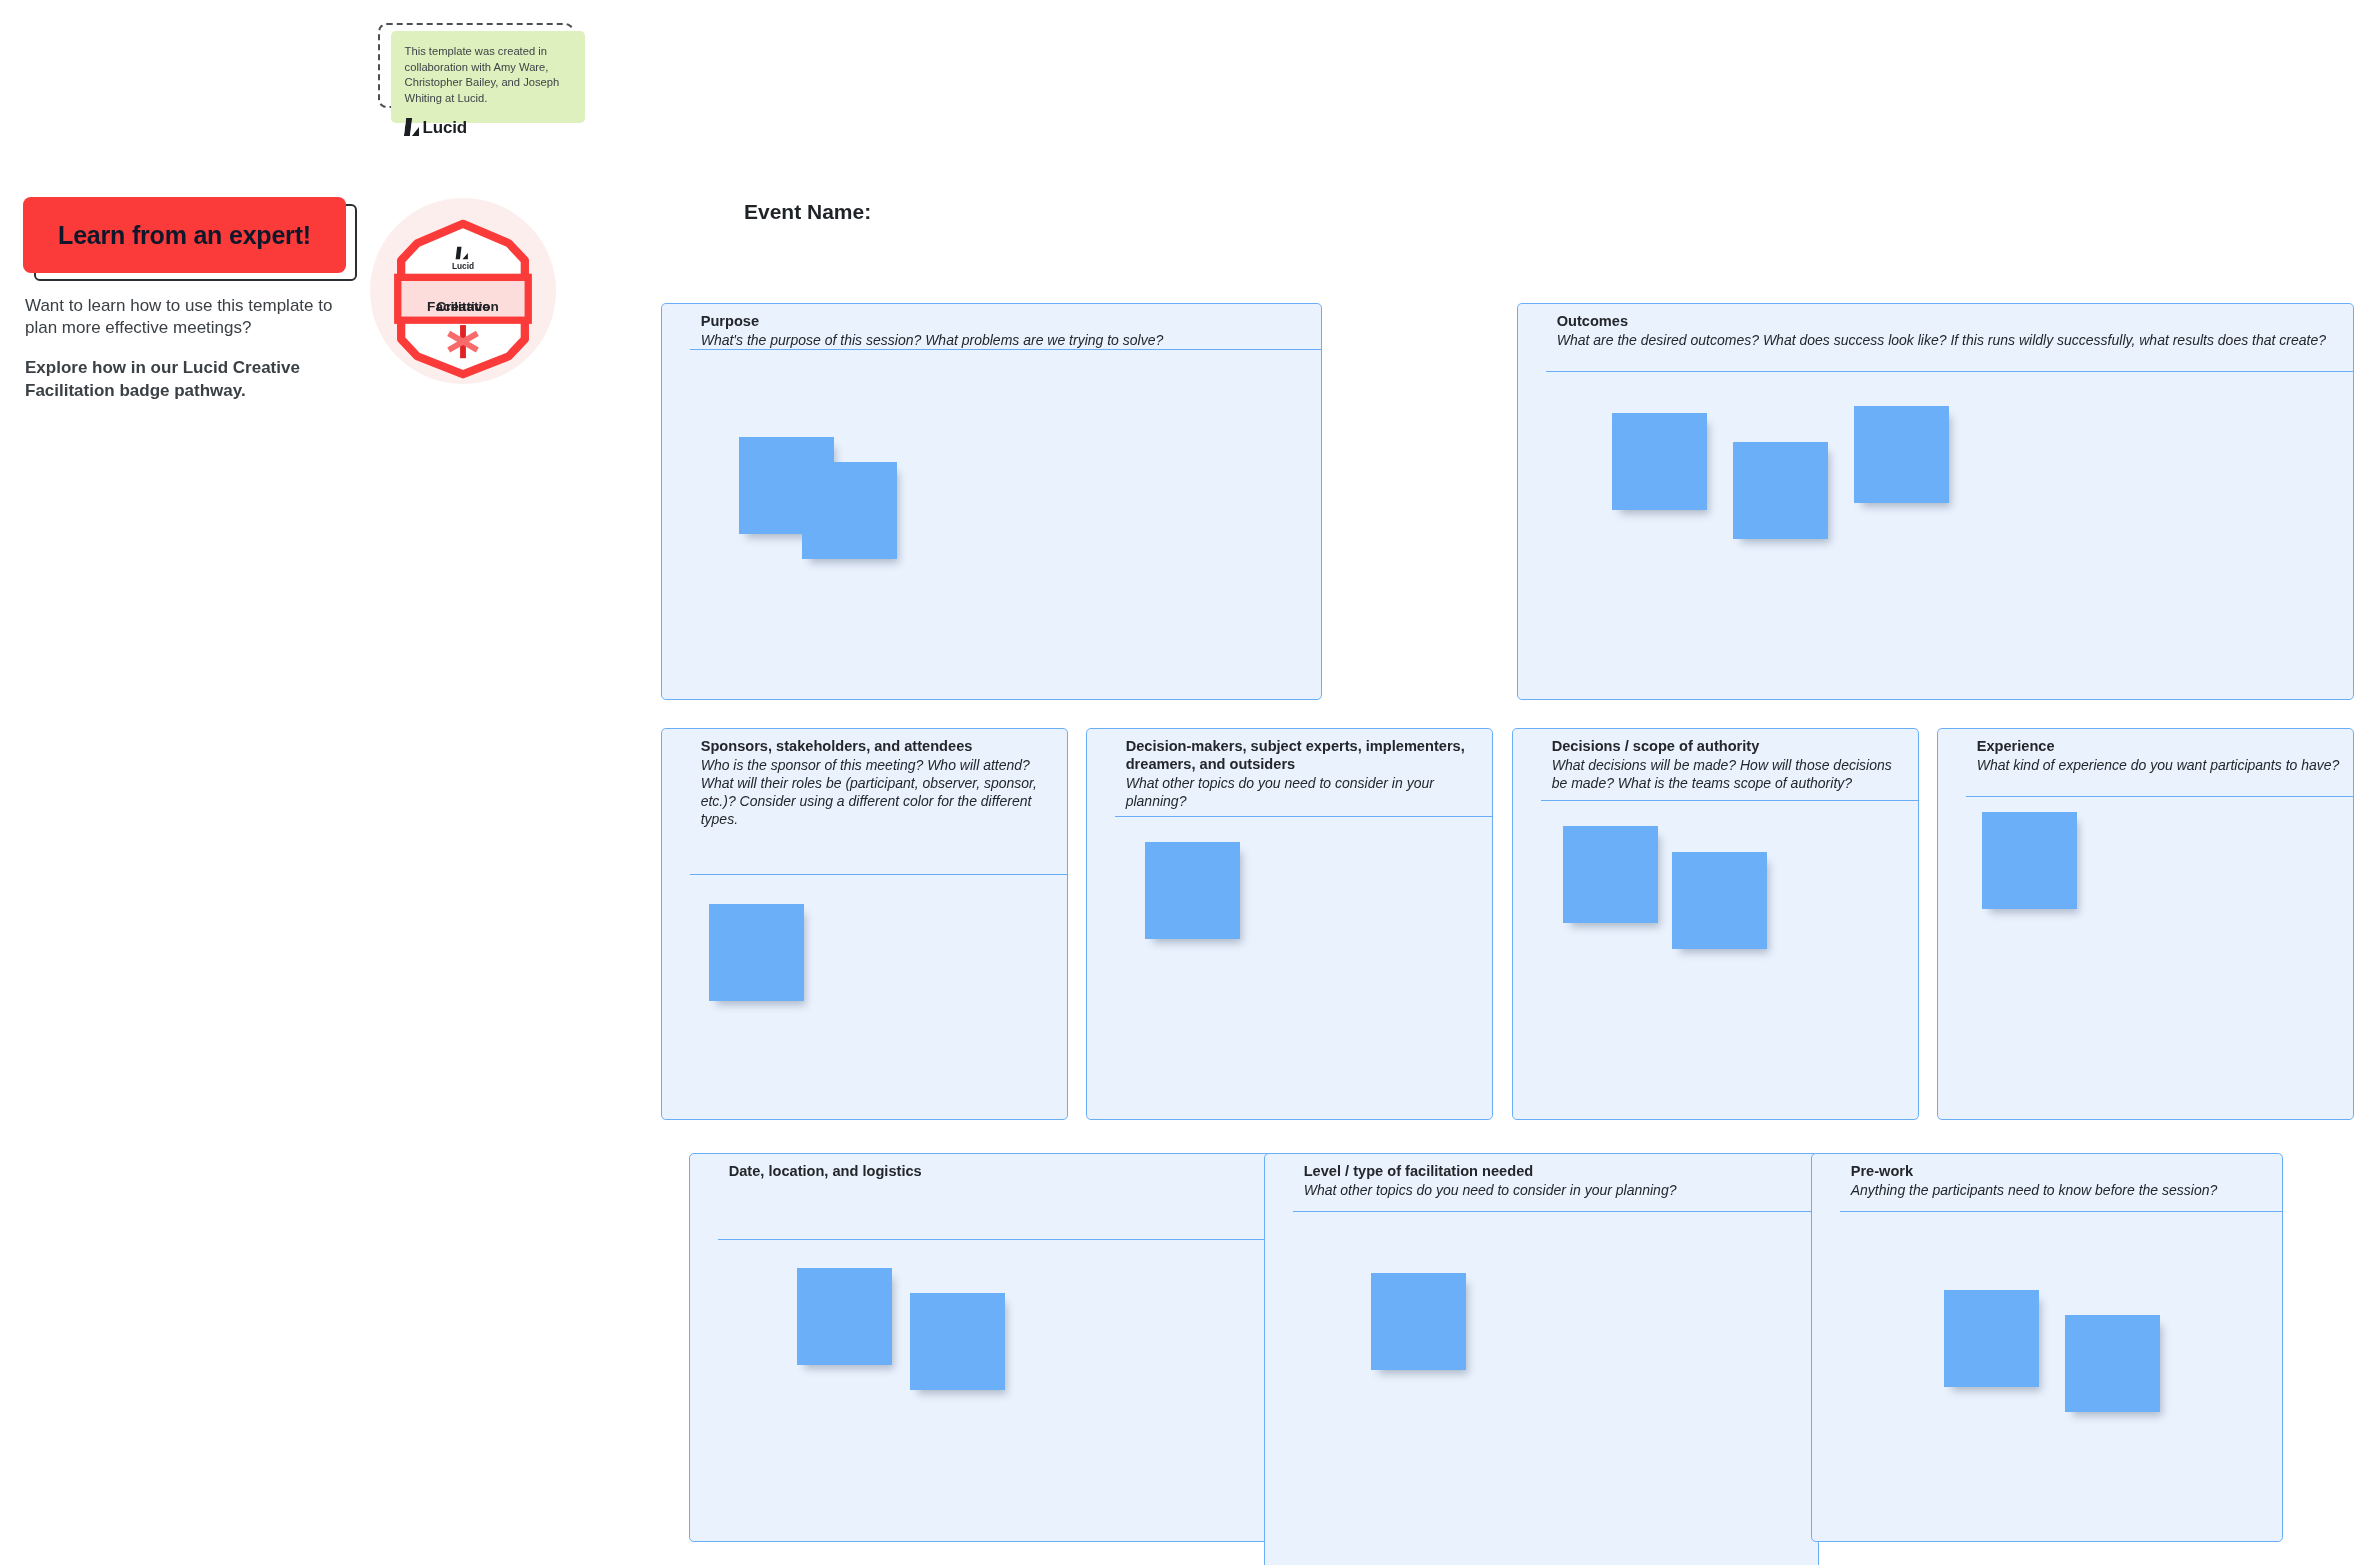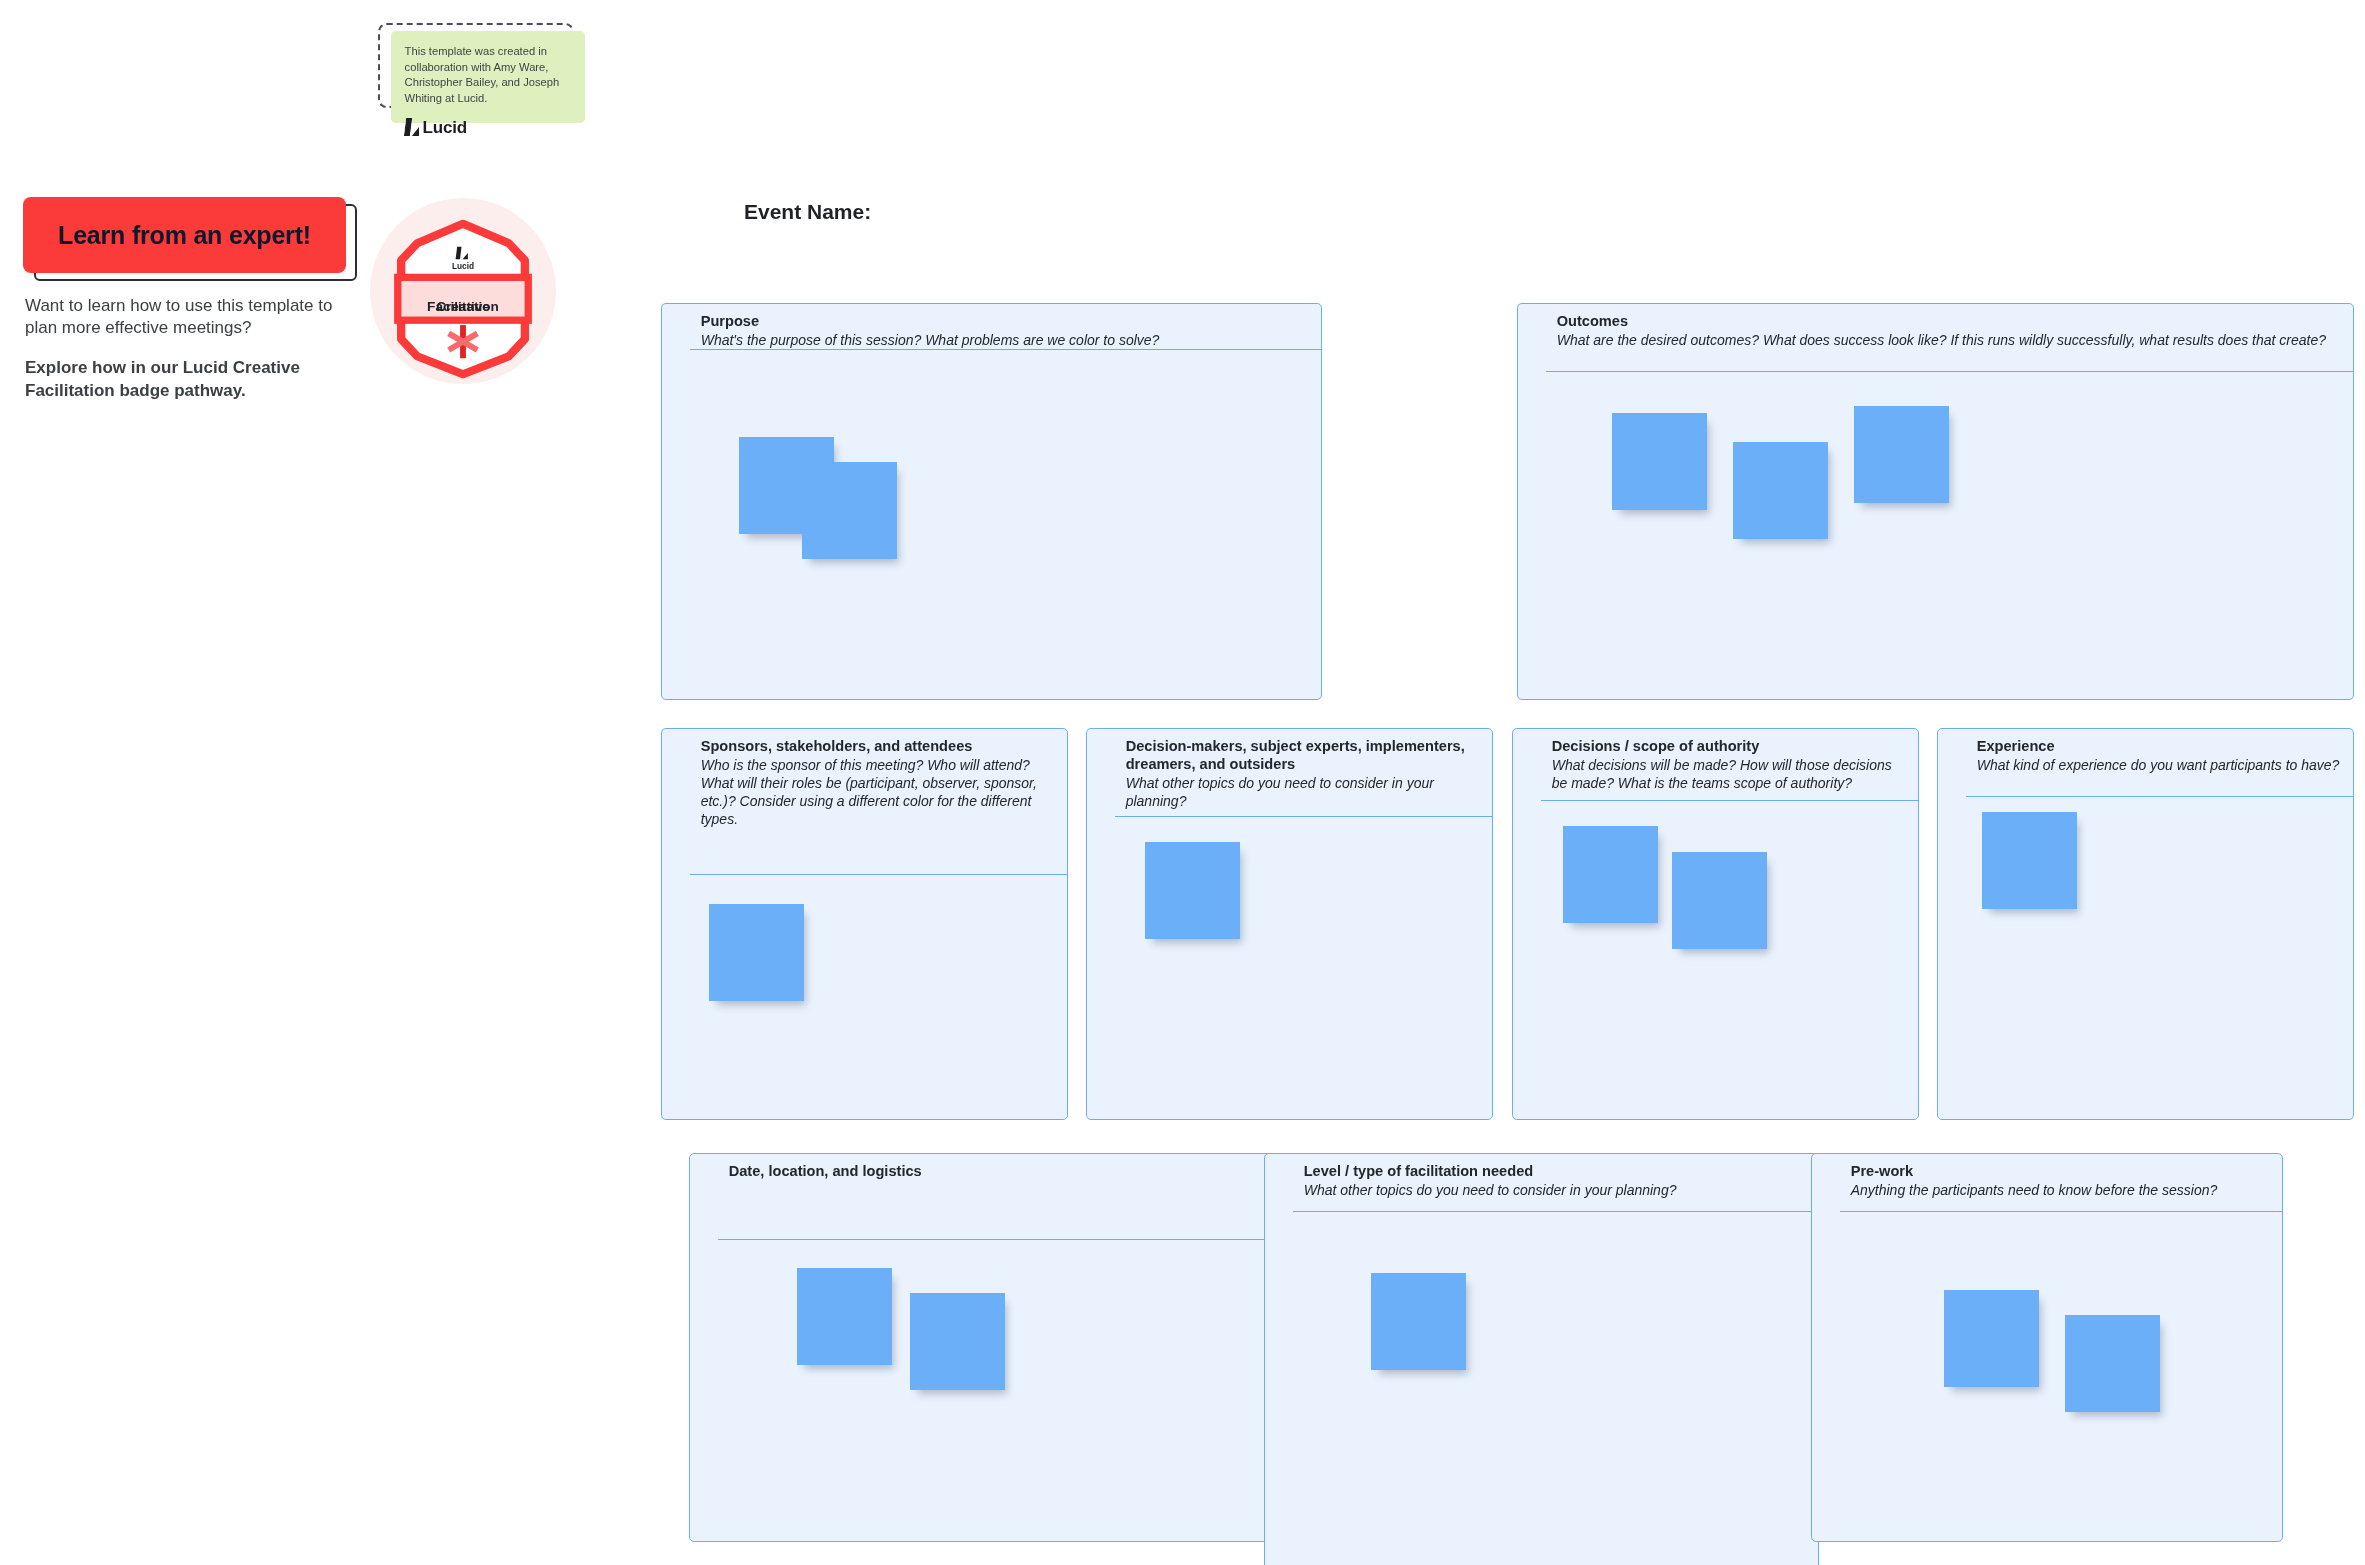--- a/index.html
+++ b/index.html
@@ -221,21 +221,21 @@
   <div class="abs" style="left:0;top:63px;width:186px;text-align:center;font-size:8.3px;font-weight:bold;color:#1b1f24;">Lucid</div>
   <div class="abs" style="left:0;top:73px;width:186px;text-align:center;font-size:13.6px;font-weight:bold;color:#1f2327;line-height:1.18;margin-top:28px;">Creative</div>
   <div class="abs" style="left:0;top:101px;width:186px;text-align:center;font-size:13.6px;font-weight:bold;color:#1f2327;line-height:1.18;">Facilitation</div>
 </div>
 
 <div class="abs" id="board-title">Event Name:</div>
 
 <div class="card" style="left:661px; top:303px; width:661px; height:397px;">
   <div class="card-header" style="height:46px;">
     <div class="card-title">Purpose</div>
-    <div class="card-prompt">What's the purpose of this session? What problems are we color to solve?</div>
+    <div class="card-prompt">What's the purpose of this session? What problems are we trying to solve?</div>
   </div>
   <div class="card-body" style="height:348px;">
     <div class="sticky" style="left:49px; top:87px; width:95px; height:97px;"></div>
     <div class="sticky" style="left:112px; top:112px; width:95px; height:97px;"></div>
   </div>
 </div>
 
 <div class="card" style="left:1517px; top:303px; width:837px; height:397px;">
   <div class="card-header" style="height:68px;">
     <div class="card-title">Outcomes</div>

